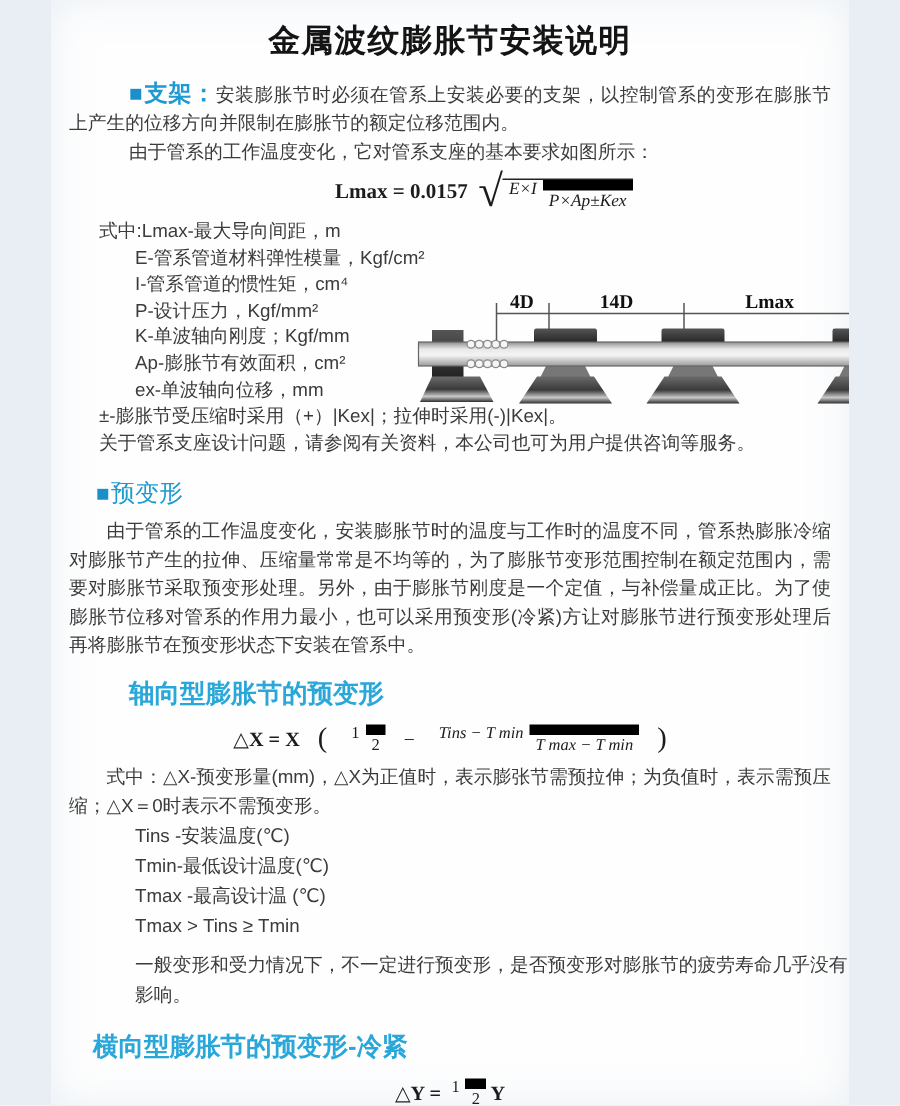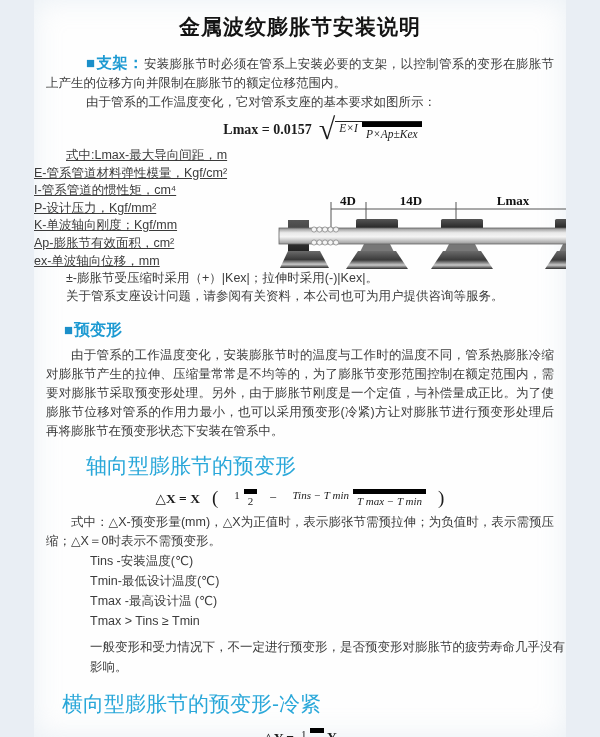--- a/index.html
+++ b/index.html
@@ -24,51 +24,51 @@
   }
   .para{margin:0 12px;line-height:19px;text-align:justify;}
   .indent2{text-indent:2em;}
   .indent3{text-indent:3.2em;}
   .sec-head-inline{
     font-size:15.5px;font-weight:bold;color:#1d9ad2;
   }
   .bullet{color:#1b8fc9;font-size:15px;margin-right:1px;}
   .sec-head{
     margin:15px 0 5px 30px;
-    font-size:16px;font-weight:bold;color:#1d9ad2;
+    font-size:16px;font-weight:normal;color:#1d9ad2;
   }
   .sub-head{
-    font-size:21px;font-weight:normal;color:#29a7d9;
+    font-size:17px;font-weight:bold;color:#29a7d9;
   }
   .sub-head.axial{margin:11px 0 4px 52px;}
   .sub-head.lateral{margin:13px 16px 0 28px;}
   
   .formula{
     display:flex;justify-content:center;align-items:center;gap:3px;
     font-family:"Liberation Serif","DejaVu Serif",serif;color:#1c1c1c;
   }
   .f1{margin:6px 0 5px;padding-left:45px;}
   .f2{margin:9px 0 6px;gap:12px;}
   .f3{margin:10px 0 12px;}
   .serif-bold{font-weight:bold;font-size:14px;}
   .radical{font-size:30px;line-height:24px;font-weight:400;margin:0 -3px 0 4px;transform:translateY(-1px);}
   .frac{display:inline-flex;flex-direction:row;text-align:center;line-height:12px;font-size:11.5px;}
   .frac .top{padding:0 4px 1px;}
-  .frac .bot{border-top:5px solid #000000;padding:1px 4px 0;}
+  .frac .bot{border-top:7px solid #000000;padding:1px 4px 0;}
   .vinc{border-top:1.3px solid #222;}
   .ital{font-style:italic;}
   .bigparen{font-size:19px;font-weight:400;line-height:18px;}
   .f2-lhs,.f3-lhs{font-weight:bold;font-size:13.5px;}
   .f2 .frac,.f3 .frac{font-size:11px;}
   .minus{font-size:13px;}
   
   .defs-wrap{position:relative;margin-top:2px;}
-  .def-line{line-height:17.6px;text-decoration:underline;}
+  .def-line{line-height:17.6px;}
   .def-first{margin-left:32px;}
-  .def-rest{}
+  .def-rest{margin-left:56px;}
   .note-line{margin-left:32px;line-height:17.6px;}
   .axial-note-line{margin-left:56px;line-height:20px;}
   .general-note{margin-top:6px;}
   
   .diagram{position:absolute;left:243px;top:192px;width:357px;height:96px;}
   .dim-label{font-family:"Liberation Serif","DejaVu Serif",serif;font-weight:bold;font-size:13px;fill:#111;}
 </style>
 </head>
 <body>
 

